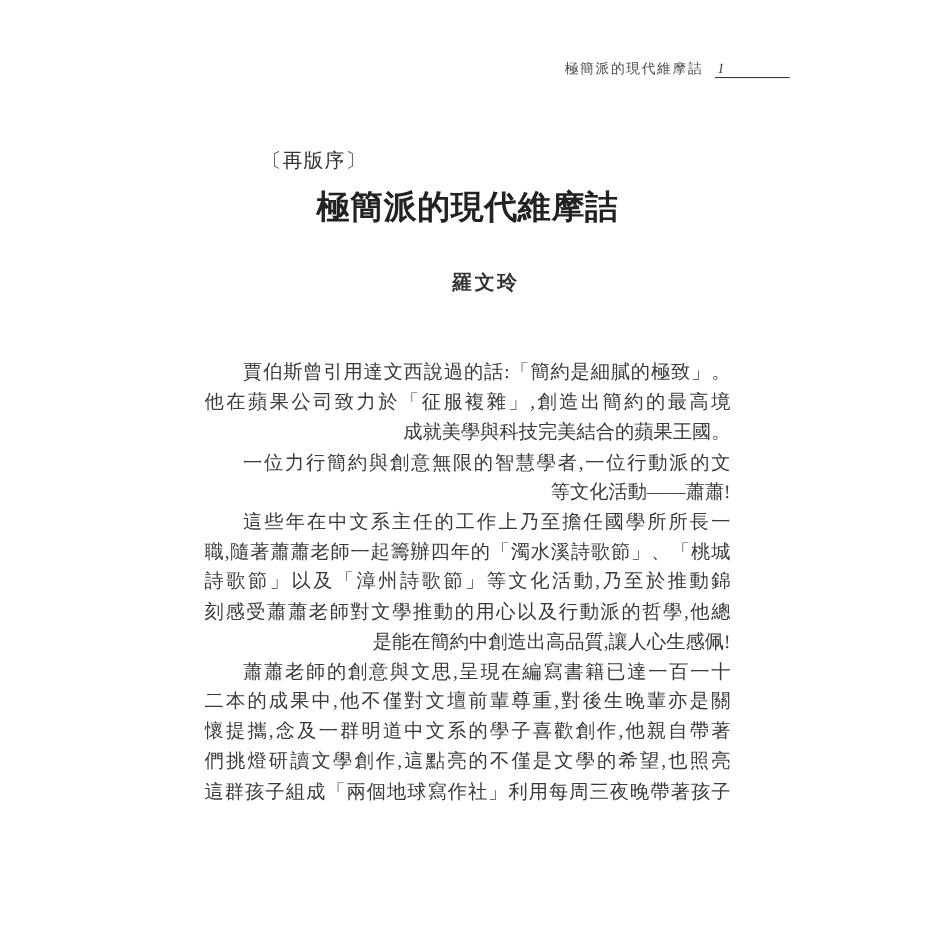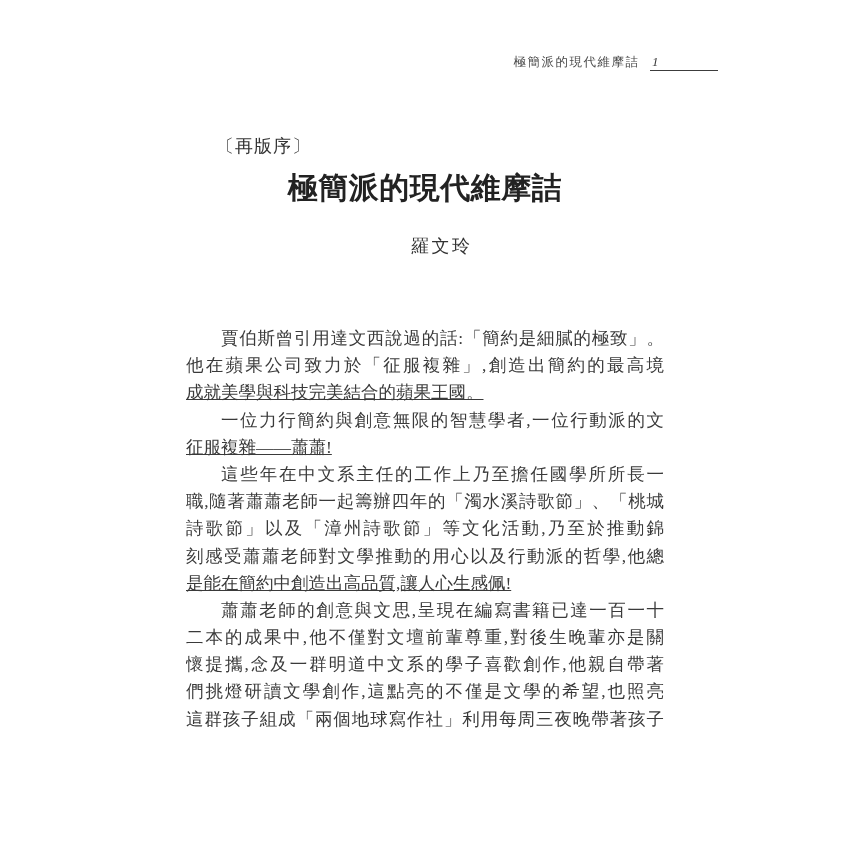--- a/index.html
+++ b/index.html
@@ -37,21 +37,21 @@
   }
   .pagenum {
     font-style: italic;
     font-size: 13px;
     color: #3c3c3c;
     padding-left: 2px;
   }
   
   .section-label {
     position: absolute;
-    left: 216px;
+    left: 238px;
     top: 134px;
     font-size: 18px;
     color: #333333;
     letter-spacing: 1px;
   }
   
   .page-title {
     position: absolute;
     left: 186px;
     top: 168px;
@@ -59,24 +59,25 @@
     text-align: center;
     font-size: 30px;
     font-weight: bold;
     color: #222222;
     letter-spacing: 0.5px;
   }
   
   .author {
     position: absolute;
     left: 411px;
-    top: 234px;
+    top: 245px;
     font-size: 18px;
     color: #333333;
     letter-spacing: 2.5px;
+    font-weight: bold;
   }
   
   .body-text {
     position: absolute;
     left: 186px;
     top: 325px;
     width: 478px;
     font-size: 17.5px;
     color: #3a3a3a;
   }
@@ -85,23 +86,22 @@
     line-height: 27.2px;
     overflow: hidden;
     text-align: justify;
     text-align-last: justify;
     text-justify: inter-character;
   }
   .body-text .line.para-start {
     text-indent: 35px;
   }
   .body-text .line.para-end {
-    text-align: left;
+    text-align: right;
     text-align-last: auto;
-    text-decoration: underline;
   }
 </style>
 </head>
 <body>
 
 <div class="page">
 
   <div class="running-header">
     <span>極簡派的現代維摩詰</span>
     <span class="pagenum-rule"><span class="pagenum">1</span></span>
@@ -111,21 +111,21 @@
 
   <h1 class="page-title" style="margin:0;">極簡派的現代維摩詰</h1>
 
   <div class="author">羅文玲</div>
 
   <div class="body-text">
       <div class="line para-start">賈伯斯曾引用達文西說過的話:「簡約是細膩的極致」。</div>
       <div class="line">他在蘋果公司致力於「征服複雜」,創造出簡約的最高境</div>
       <div class="line para-end">成就美學與科技完美結合的蘋果王國。</div>
       <div class="line para-start">一位力行簡約與創意無限的智慧學者,一位行動派的文</div>
-      <div class="line para-end">征服複雜——蕭蕭!</div>
+      <div class="line para-end">等文化活動——蕭蕭!</div>
       <div class="line para-start">這些年在中文系主任的工作上乃至擔任國學所所長一</div>
       <div class="line">職,隨著蕭蕭老師一起籌辦四年的「濁水溪詩歌節」、「桃城</div>
       <div class="line">詩歌節」以及「漳州詩歌節」等文化活動,乃至於推動錦</div>
       <div class="line">刻感受蕭蕭老師對文學推動的用心以及行動派的哲學,他總</div>
       <div class="line para-end">是能在簡約中創造出高品質,讓人心生感佩!</div>
       <div class="line para-start">蕭蕭老師的創意與文思,呈現在編寫書籍已達一百一十</div>
       <div class="line">二本的成果中,他不僅對文壇前輩尊重,對後生晚輩亦是關</div>
       <div class="line">懷提攜,念及一群明道中文系的學子喜歡創作,他親自帶著</div>
       <div class="line">們挑燈研讀文學創作,這點亮的不僅是文學的希望,也照亮</div>
       <div class="line">這群孩子組成「兩個地球寫作社」利用每周三夜晚帶著孩子</div>

